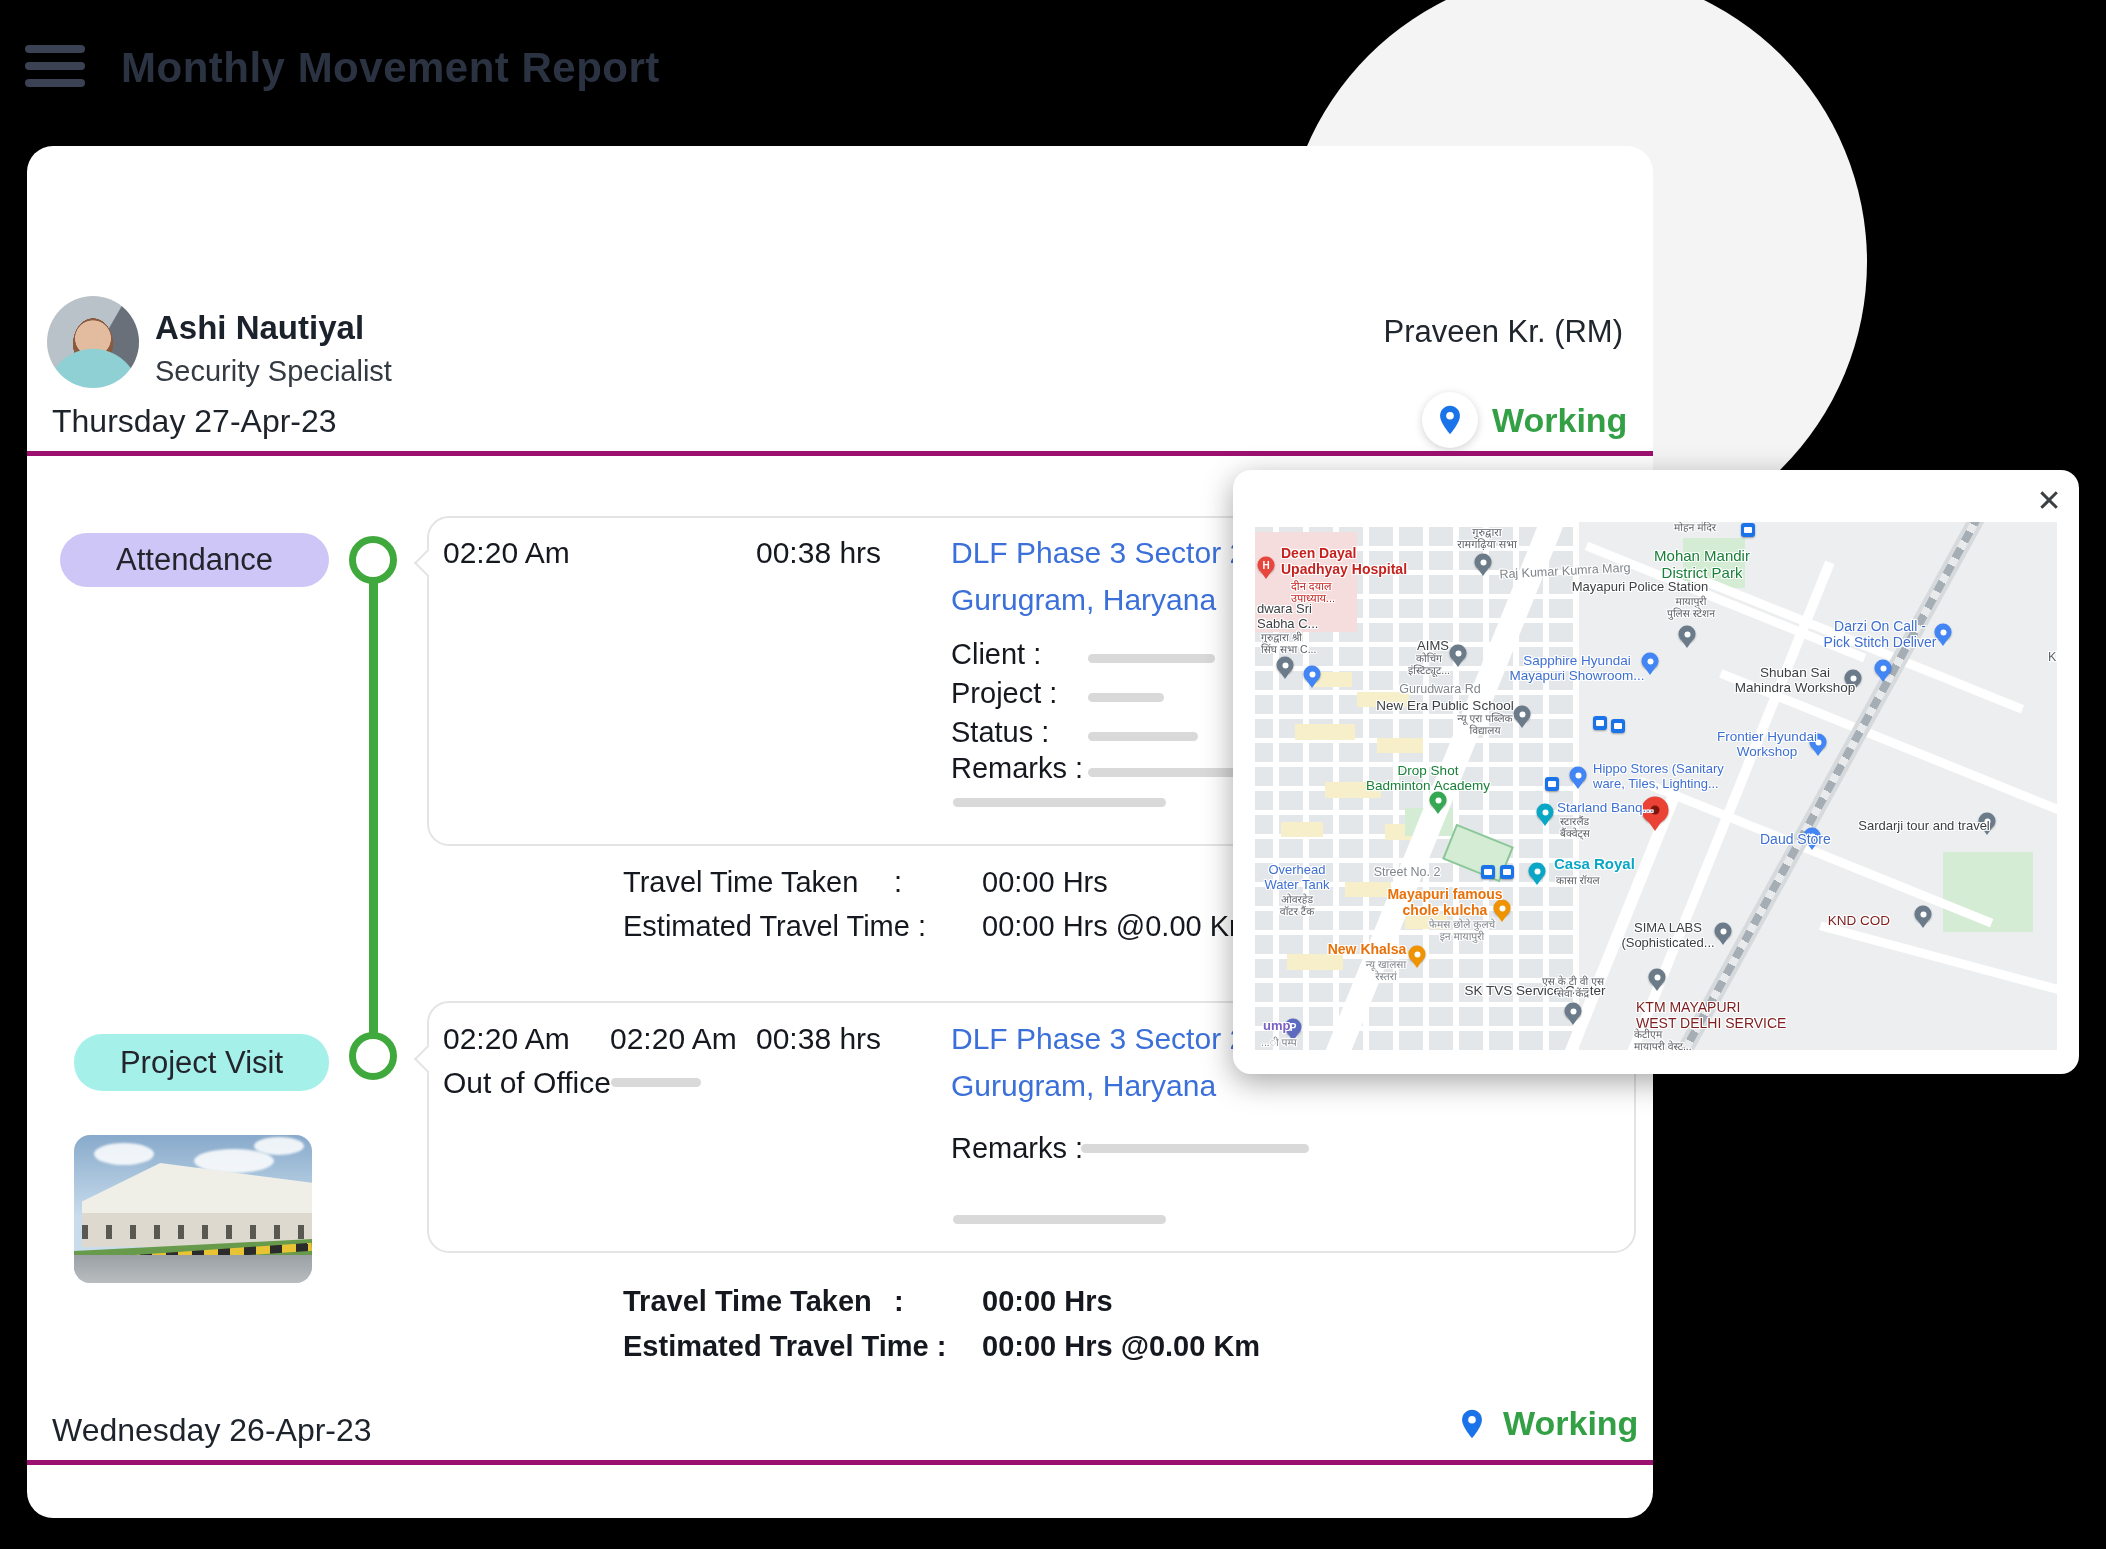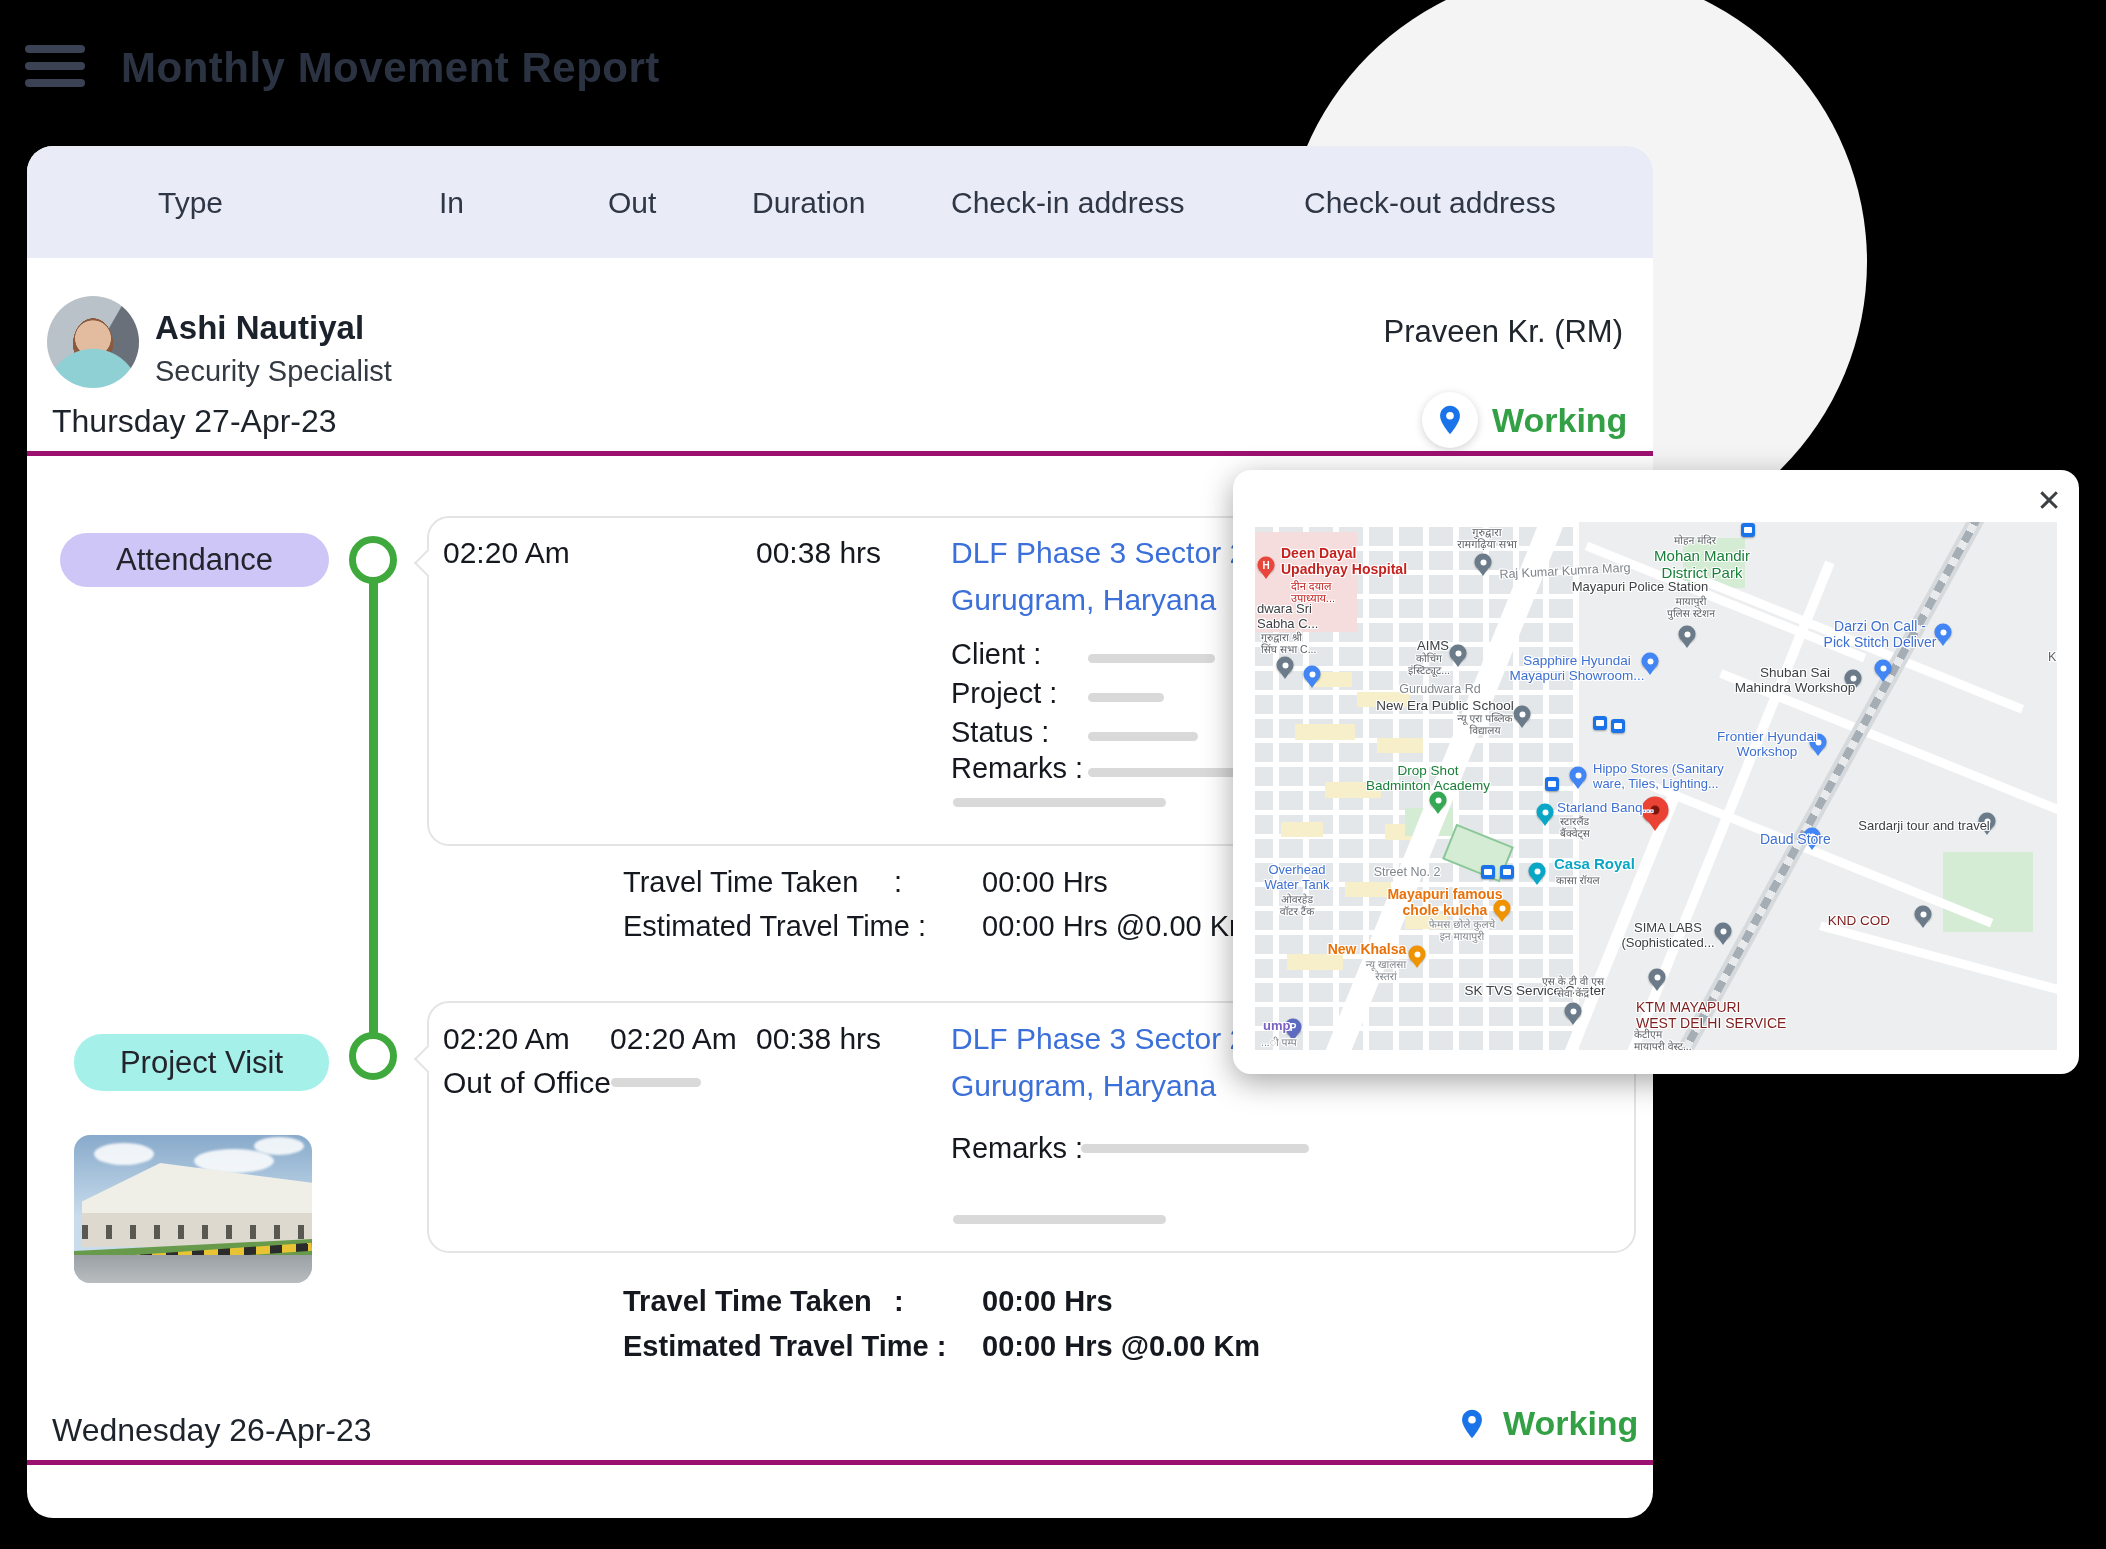--- a/index.html
+++ b/index.html
@@ -146,28 +146,20 @@
 <div class="abs" id="bg-circle"></div>
 
 <div class="abs" id="hamburger">
   <div class="bar"></div>
     <div class="bar"></div>
     <div class="bar"></div>
 </div>
 <div class="abs" id="page-title">Monthly Movement Report</div>
 
 <div class="abs" id="card">
-  <div class="abs" id="card-header">
-    <span class="abs col-h" id="col-type">Type</span>
-    <span class="abs col-h" id="col-in">In</span>
-    <span class="abs col-h" id="col-out">Out</span>
-    <span class="abs col-h" id="col-duration">Duration</span>
-    <span class="abs col-h" id="col-checkin">Check-in address</span>
-    <span class="abs col-h" id="col-checkout">Check-out address</span>
-  </div>
 
   <div class="abs" id="avatar"></div>
   <div class="abs" id="emp-name">Ashi Nautiyal</div>
   <div class="abs" id="emp-role">Security Specialist</div>
   <div class="abs" id="manager">Praveen Kr. (RM)</div>
 
   <div class="abs date-label" id="date1">Thursday 27-Apr-23</div>
   <div class="abs working" id="working1">
     <span class="chip">
       <svg width="34" height="34" viewBox="0 0 24 24">
@@ -388,21 +380,21 @@
     <div class="map-label" style="left: 26px; top: 24px; color: rgb(197, 34, 31); font-size: 14px; font-weight: 700; text-align: left;">Deen Dayal
 Upadhyay Hospital</div>
         <div class="map-label" style="left: 36px; top: 58px; color: rgb(197, 34, 31); font-size: 11px; text-align: left;">दीन दयाल
 उपाध्याय...</div>
         <div class="map-label" style="left: 232px; top: 4px; color: rgb(95, 99, 104); font-size: 11px; transform: translateX(-50%);">गुरुद्वारा
 रामगढ़िया सभा</div>
         <div class="map-label" style="left: 310px; top: 42px; color: rgb(128, 134, 139); font-size: 12.5px; transform: translateX(-50%) rotate(-3deg);">Raj Kumar Kumra Marg</div>
         <div class="map-label" style="left: 385px; top: 58px; color: rgb(60, 64, 67); font-size: 13px; transform: translateX(-50%);">Mayapuri Police Station</div>
         <div class="map-label" style="left: 436px; top: 74px; color: rgb(95, 99, 104); font-size: 10.5px; transform: translateX(-50%);">मायापुरी
 पुलिस स्टेशन</div>
-        <div class="map-label" style="left: 440px; top: 0px; color: rgb(95, 99, 104); font-size: 10.5px; transform: translateX(-50%); margin-top: 13px;">मोहन मंदिर</div>
+        <div class="map-label" style="left: 440px; top: 0px; color: rgb(95, 99, 104); font-size: 10.5px; transform: translateX(-50%);">मोहन मंदिर</div>
         <div class="map-label" style="left: 447px; top: 26px; color: rgb(24, 128, 56); font-size: 15px; transform: translateX(-50%);">Mohan Mandir
 District Park</div>
         <div class="map-label" style="left: 2px; top: 80px; color: rgb(60, 64, 67); font-size: 13px; text-align: left;">dwara Sri
 Sabha C...</div>
         <div class="map-label" style="left: 6px; top: 110px; color: rgb(95, 99, 104); font-size: 10.5px; text-align: left;">गुरुद्वारा श्री
 सिंघ सभा C...</div>
         <div class="map-label" style="left: 178px; top: 117px; color: rgb(60, 64, 67); font-size: 13px; transform: translateX(-50%);">AIMS</div>
         <div class="map-label" style="left: 174px; top: 131px; color: rgb(95, 99, 104); font-size: 10.5px; transform: translateX(-50%);">कोचिंग
 इंस्टिट्यूट...</div>
         <div class="map-label" style="left: 322px; top: 131px; color: rgb(61, 111, 210); font-size: 13.5px; transform: translateX(-50%);">Sapphire Hyundai

